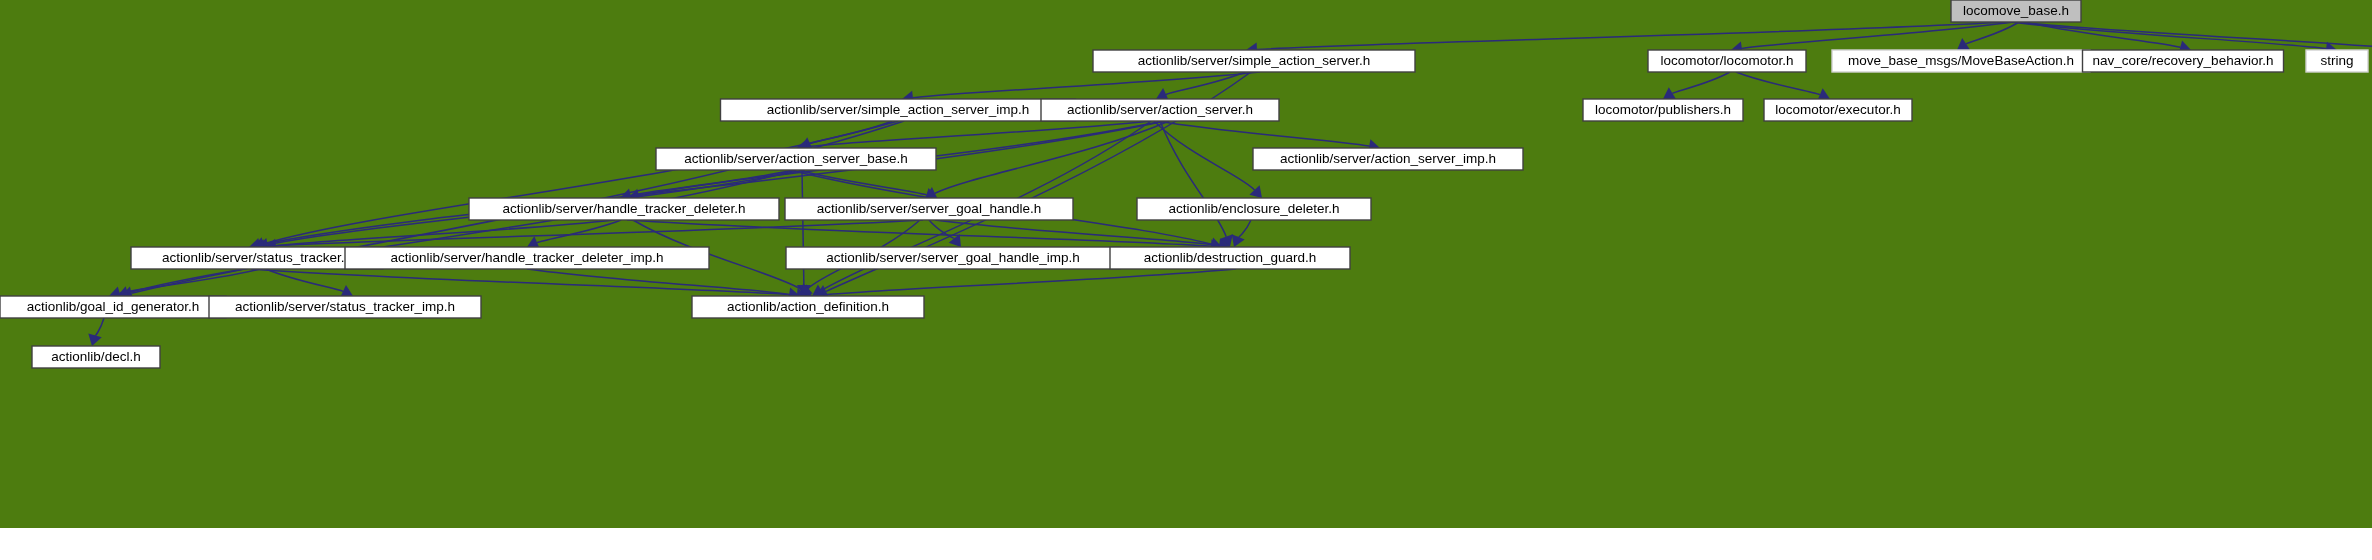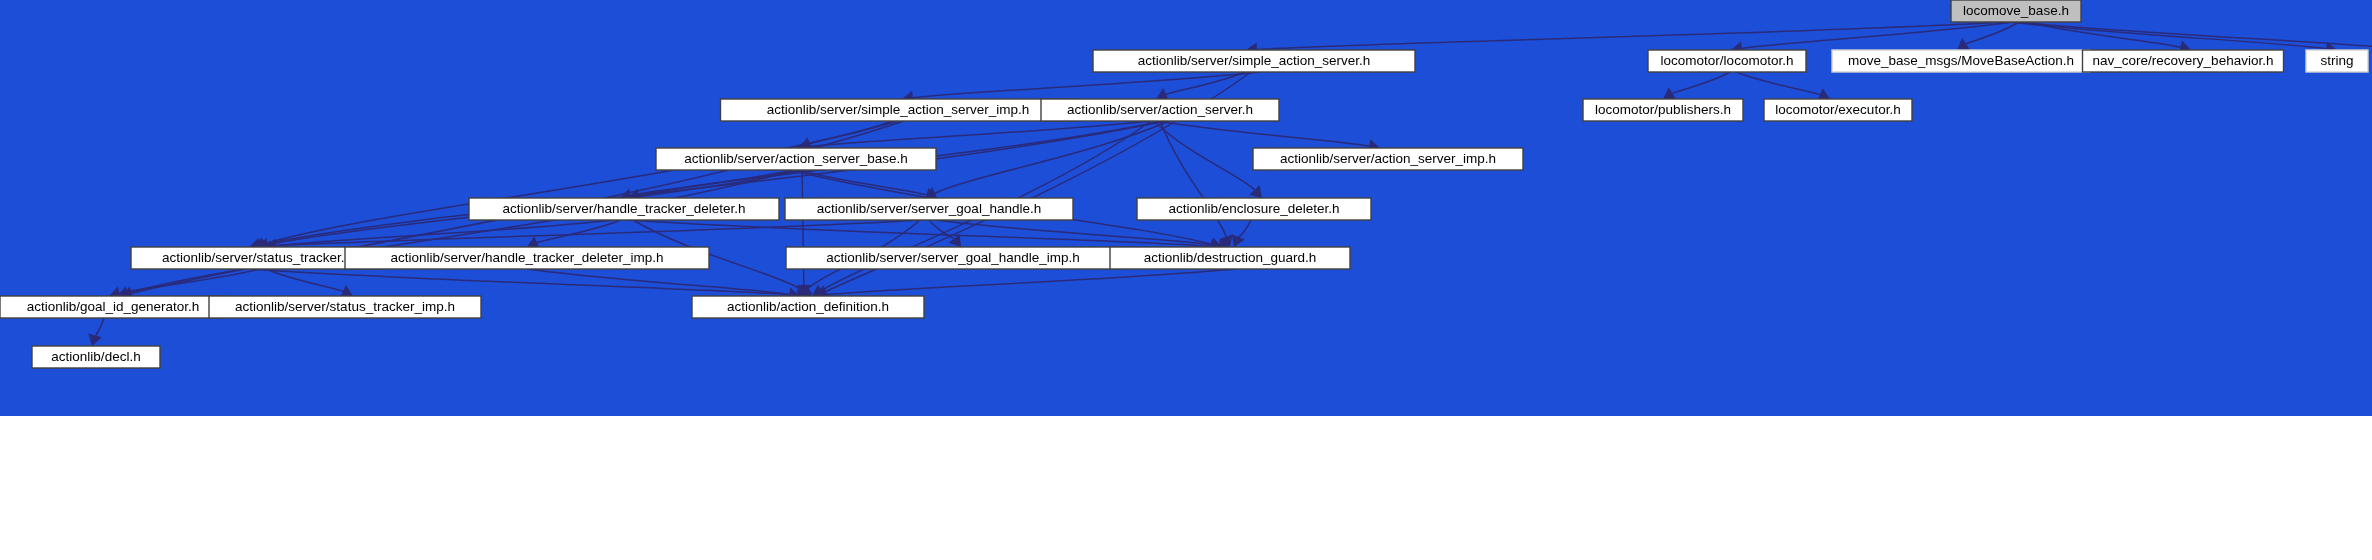--- a/index.html
+++ b/index.html
@@ -3,22 +3,22 @@
 <meta charset="utf-8">
 <style>
   html, body {
     margin: 0;
     padding: 0;
     background: #ffffff;
   }
   #graph-root {
     position: relative;
     width: 2372px;
-    height: 416px;
-    background: #1d4ed8;
+    height: 528px;
+    background: #4d7c0f;
     font-family: "Liberation Sans", sans-serif;
     overflow: hidden;
   }
   svg#graph-svg {
     position: absolute;
     left: 0;
     top: 0;
     width: 2372px;
     height: 560px;
     display: block;

